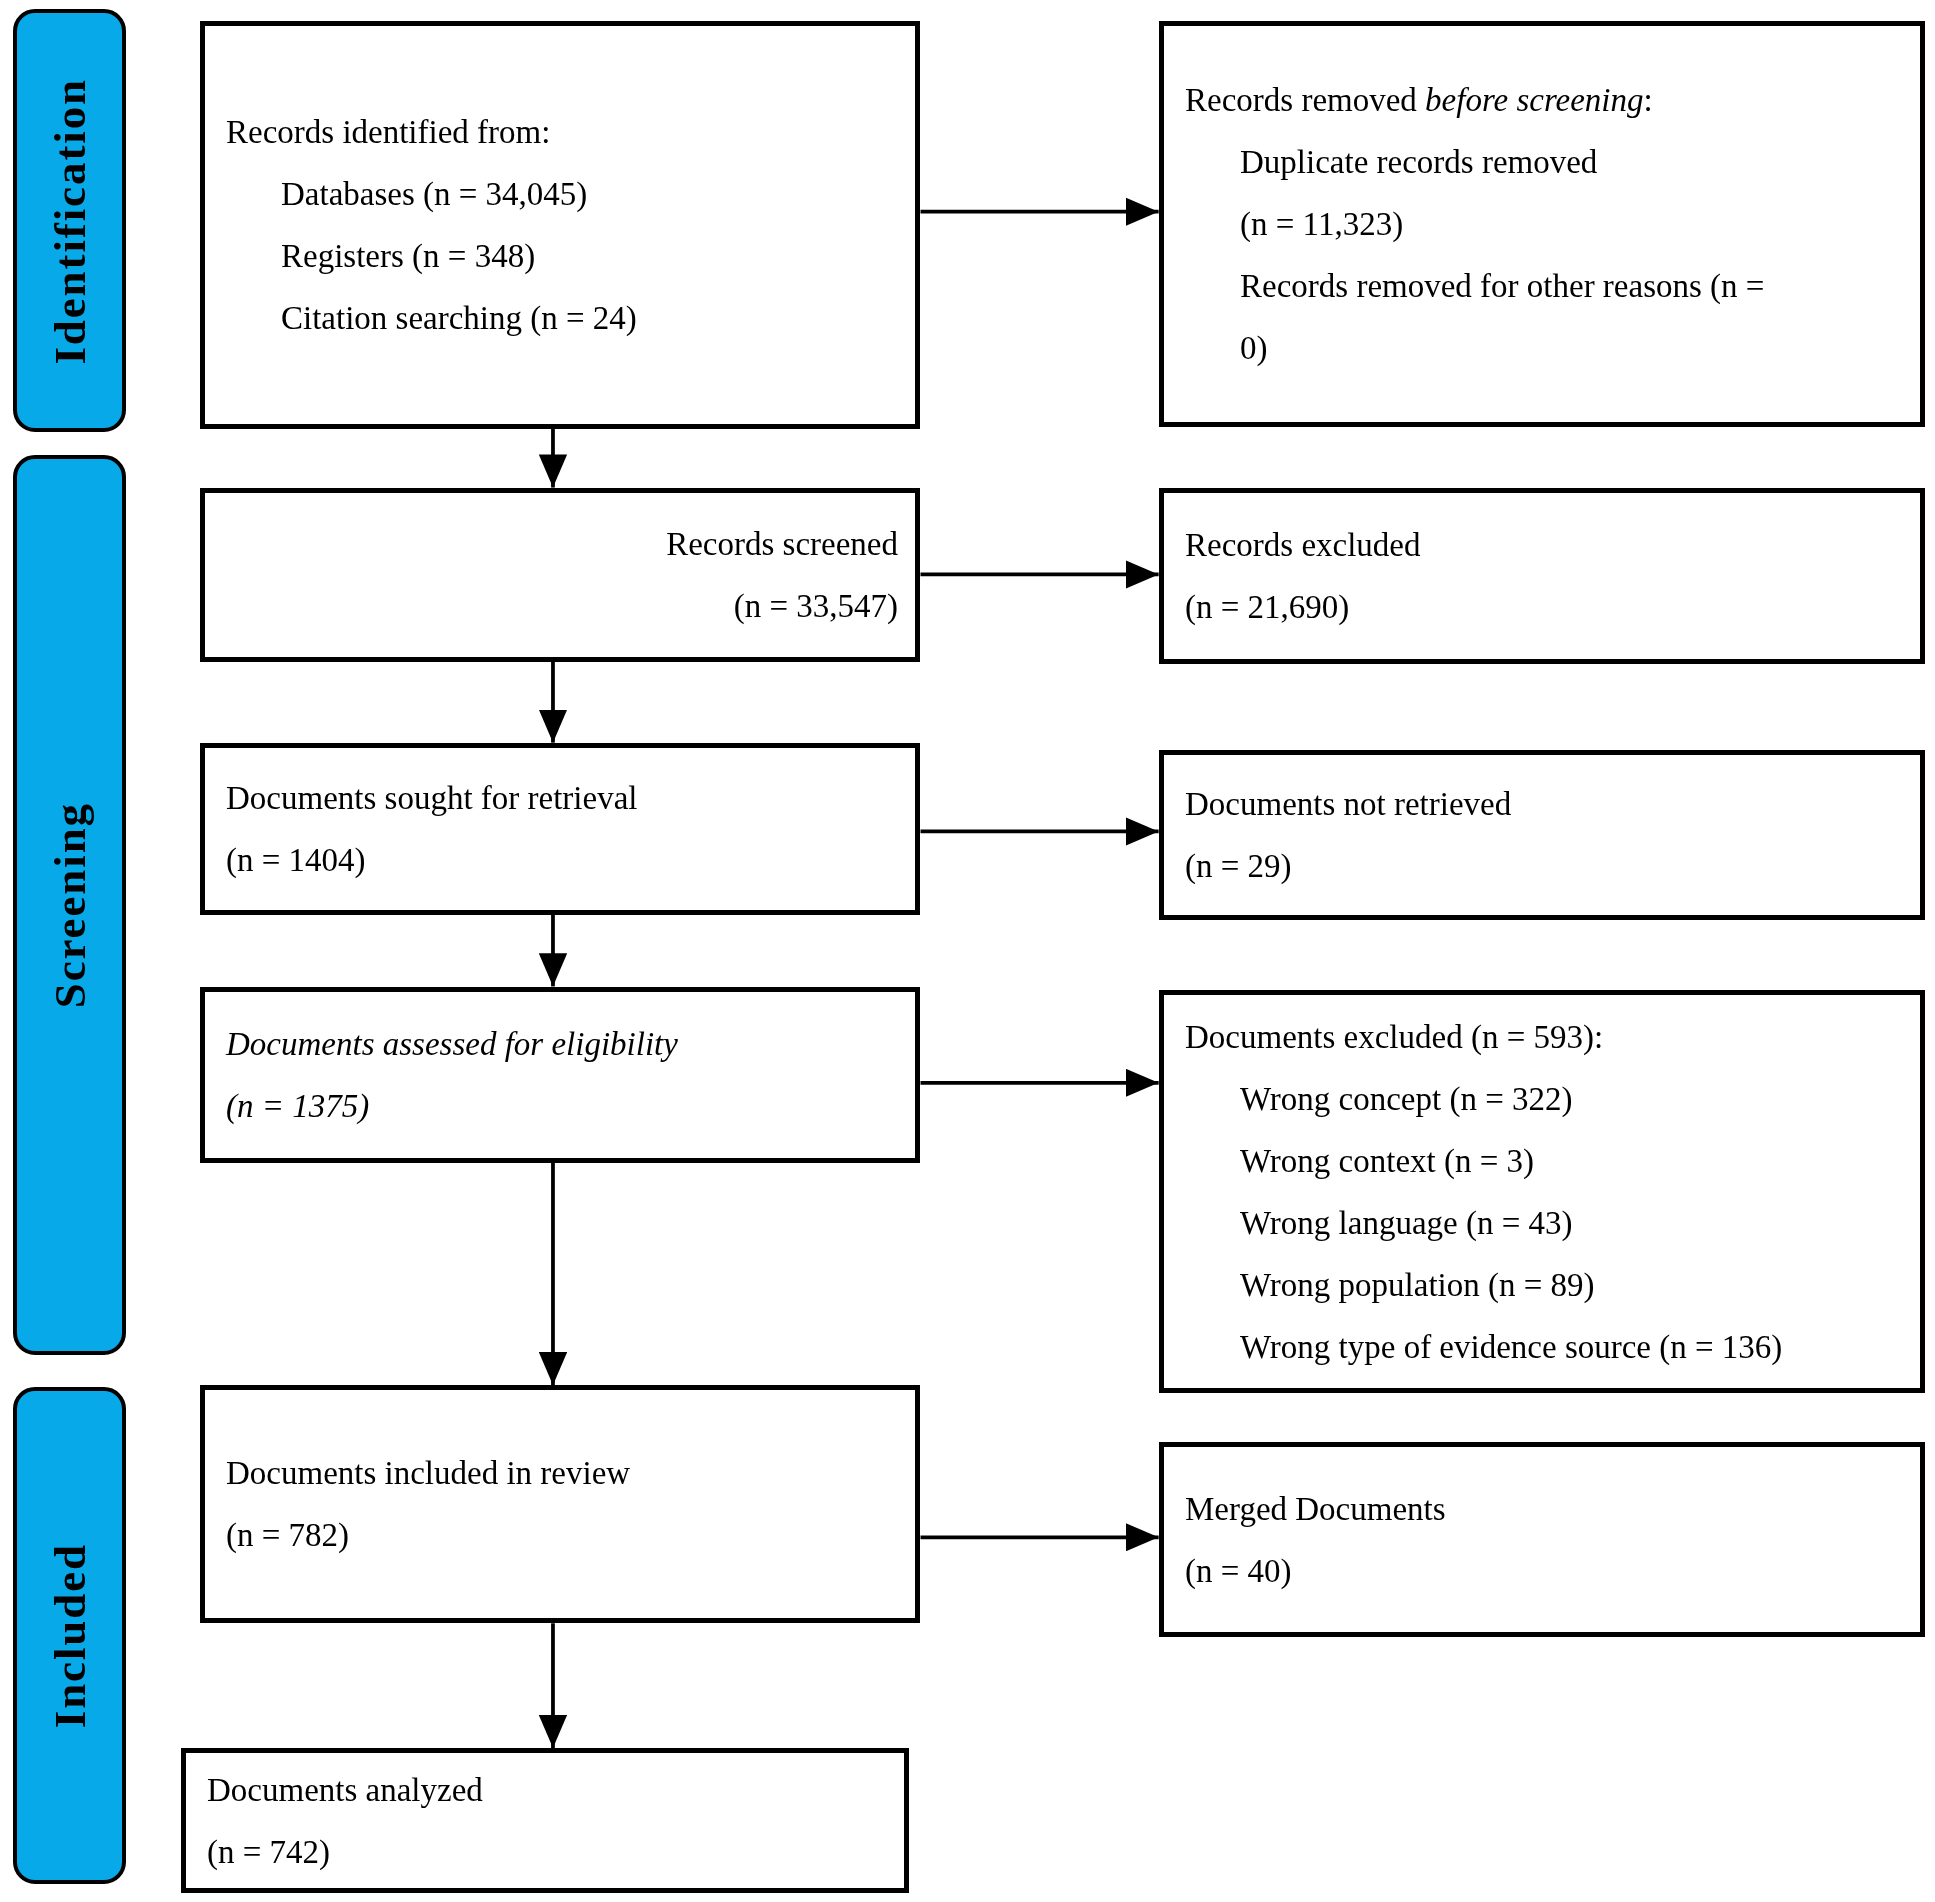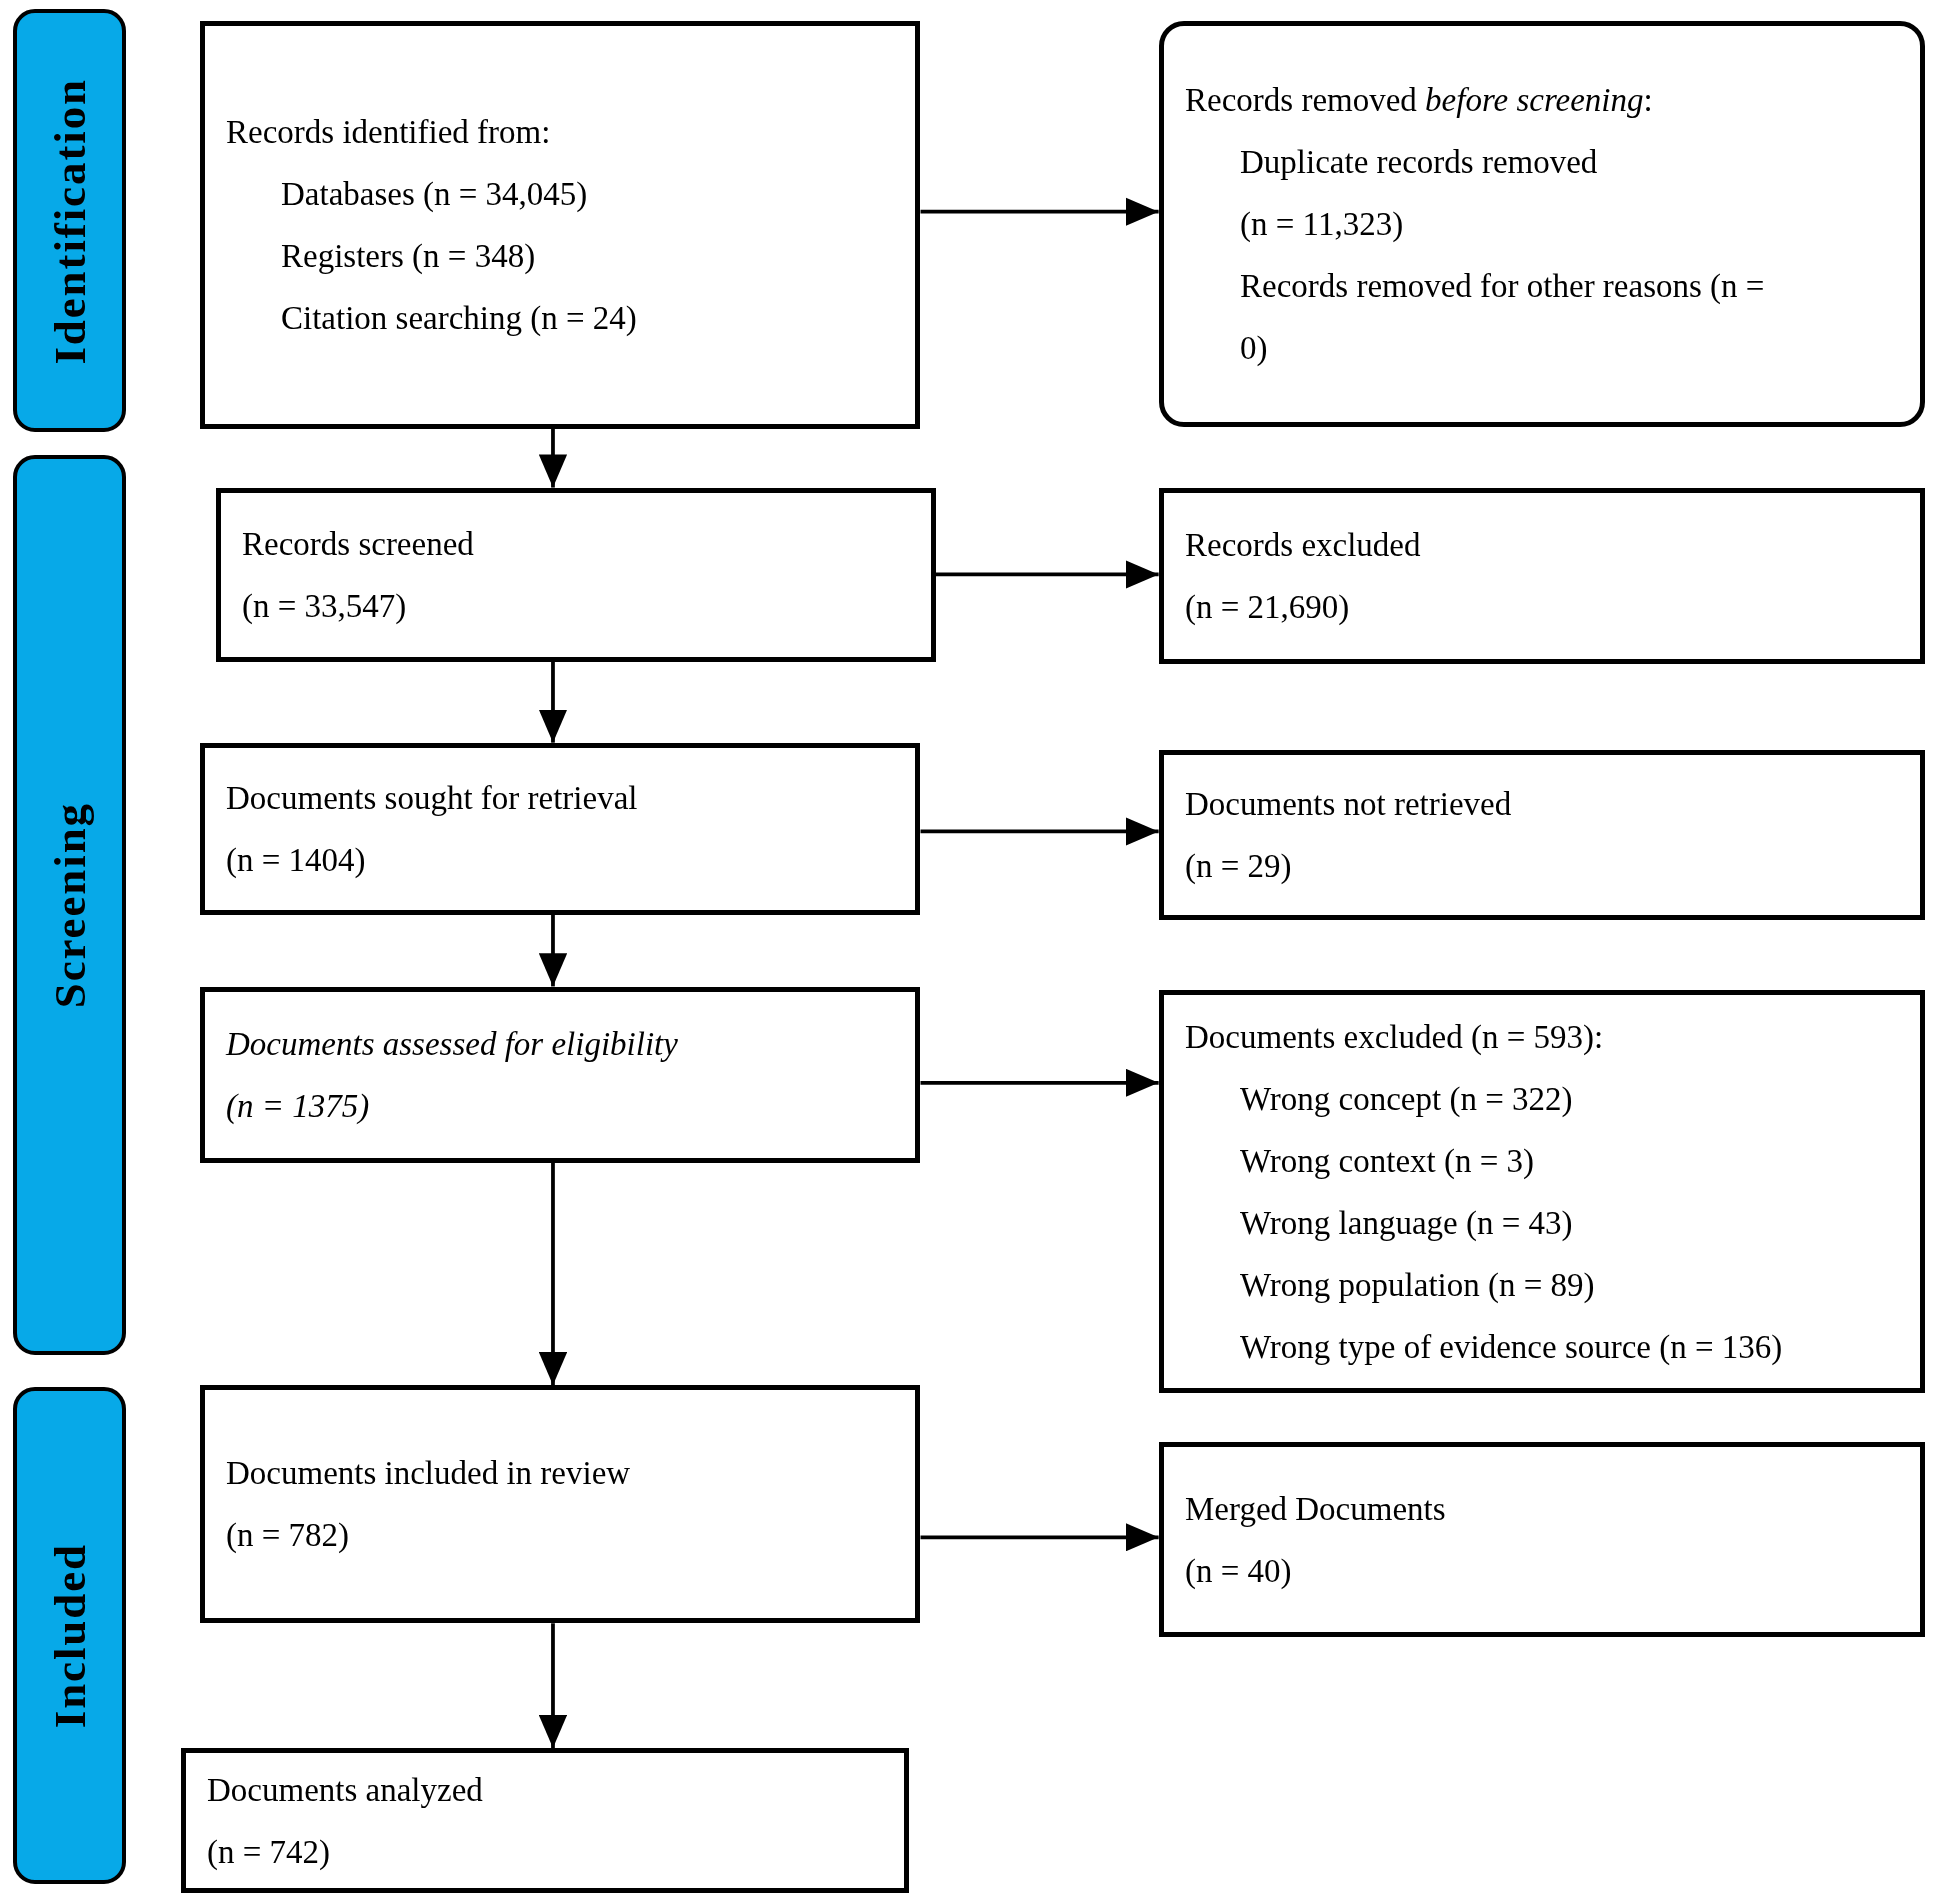--- a/index.html
+++ b/index.html
@@ -90,21 +90,21 @@
     <span class="stage-label">Included</span>
   </div>
 
   <div class="fbox" style="left:200px;top:21px;width:720px;height:408px;">
     <div class="bline">Records identified from:</div>
     <div class="bline indent">Databases (n = 34,045)</div>
     <div class="bline indent">Registers (n = 348)</div>
     <div class="bline indent">Citation searching (n = 24)</div>
   </div>
 
-  <div class="fbox" style="left:216px;top:488px;width:720px;height:174px;">
+  <div class="fbox" style="left:200px;top:488px;width:720px;height:174px;align-items:flex-end;">
     <div class="bline">Records screened</div>
     <div class="bline">(n = 33,547)</div>
   </div>
 
   <div class="fbox" style="left:200px;top:743px;width:720px;height:172px;">
     <div class="bline">Documents sought for retrieval</div>
     <div class="bline">(n = 1404)</div>
   </div>
 
   <div class="fbox" style="left:200px;top:987px;width:720px;height:176px;font-style:italic;">
@@ -115,21 +115,21 @@
   <div class="fbox" style="left:200px;top:1385px;width:720px;height:238px;">
     <div class="bline">Documents included in review</div>
     <div class="bline">(n = 782)</div>
   </div>
 
   <div class="fbox" style="left:181px;top:1748px;width:728px;height:145px;">
     <div class="bline">Documents analyzed</div>
     <div class="bline">(n = 742)</div>
   </div>
 
-  <div class="fbox" style="left:1159px;top:21px;width:766px;height:406px;border-radius:25px;">
+  <div class="fbox" style="left:1159px;top:21px;width:766px;height:406px;">
     <div class="bline"><span>Records removed </span><span class="it">before screening</span><span>:</span></div>
     <div class="bline indent">Duplicate records removed</div>
     <div class="bline indent">(n = 11,323)</div>
     <div class="bline indent">Records removed for other reasons (n =</div>
     <div class="bline indent">0)</div>
   </div>
 
   <div class="fbox" style="left:1159px;top:488px;width:766px;height:176px;">
     <div class="bline">Records excluded</div>
     <div class="bline">(n = 21,690)</div>

